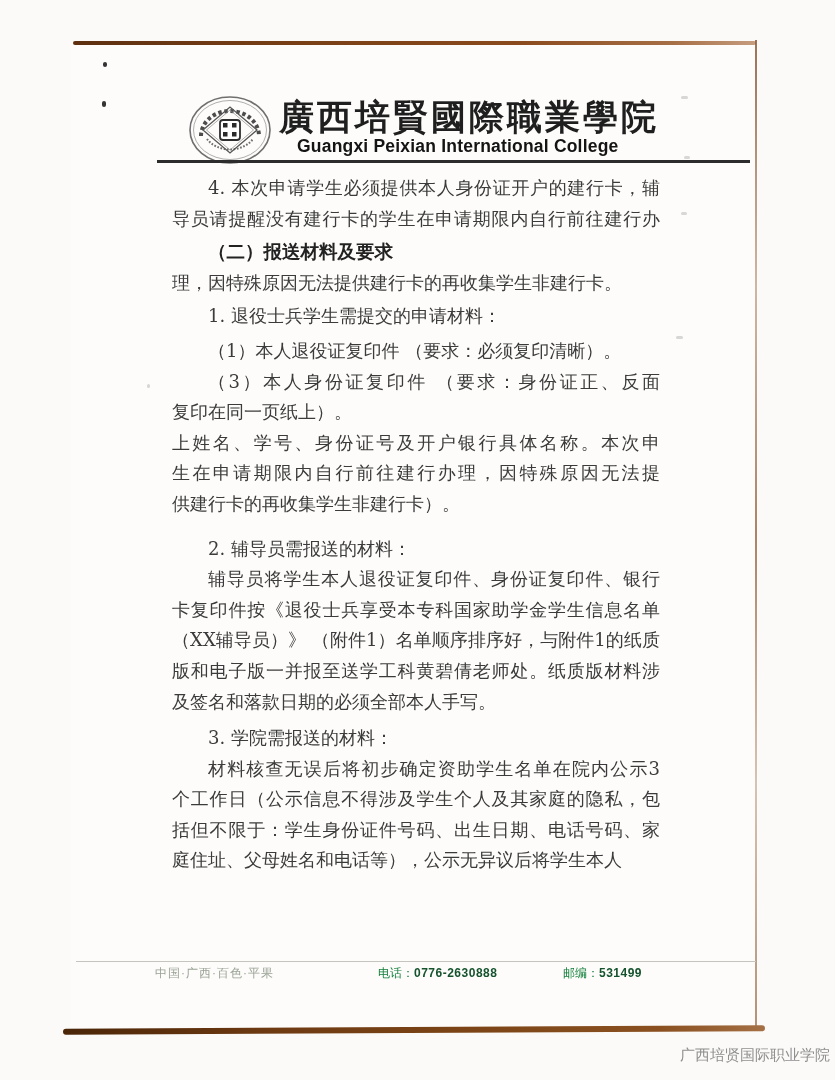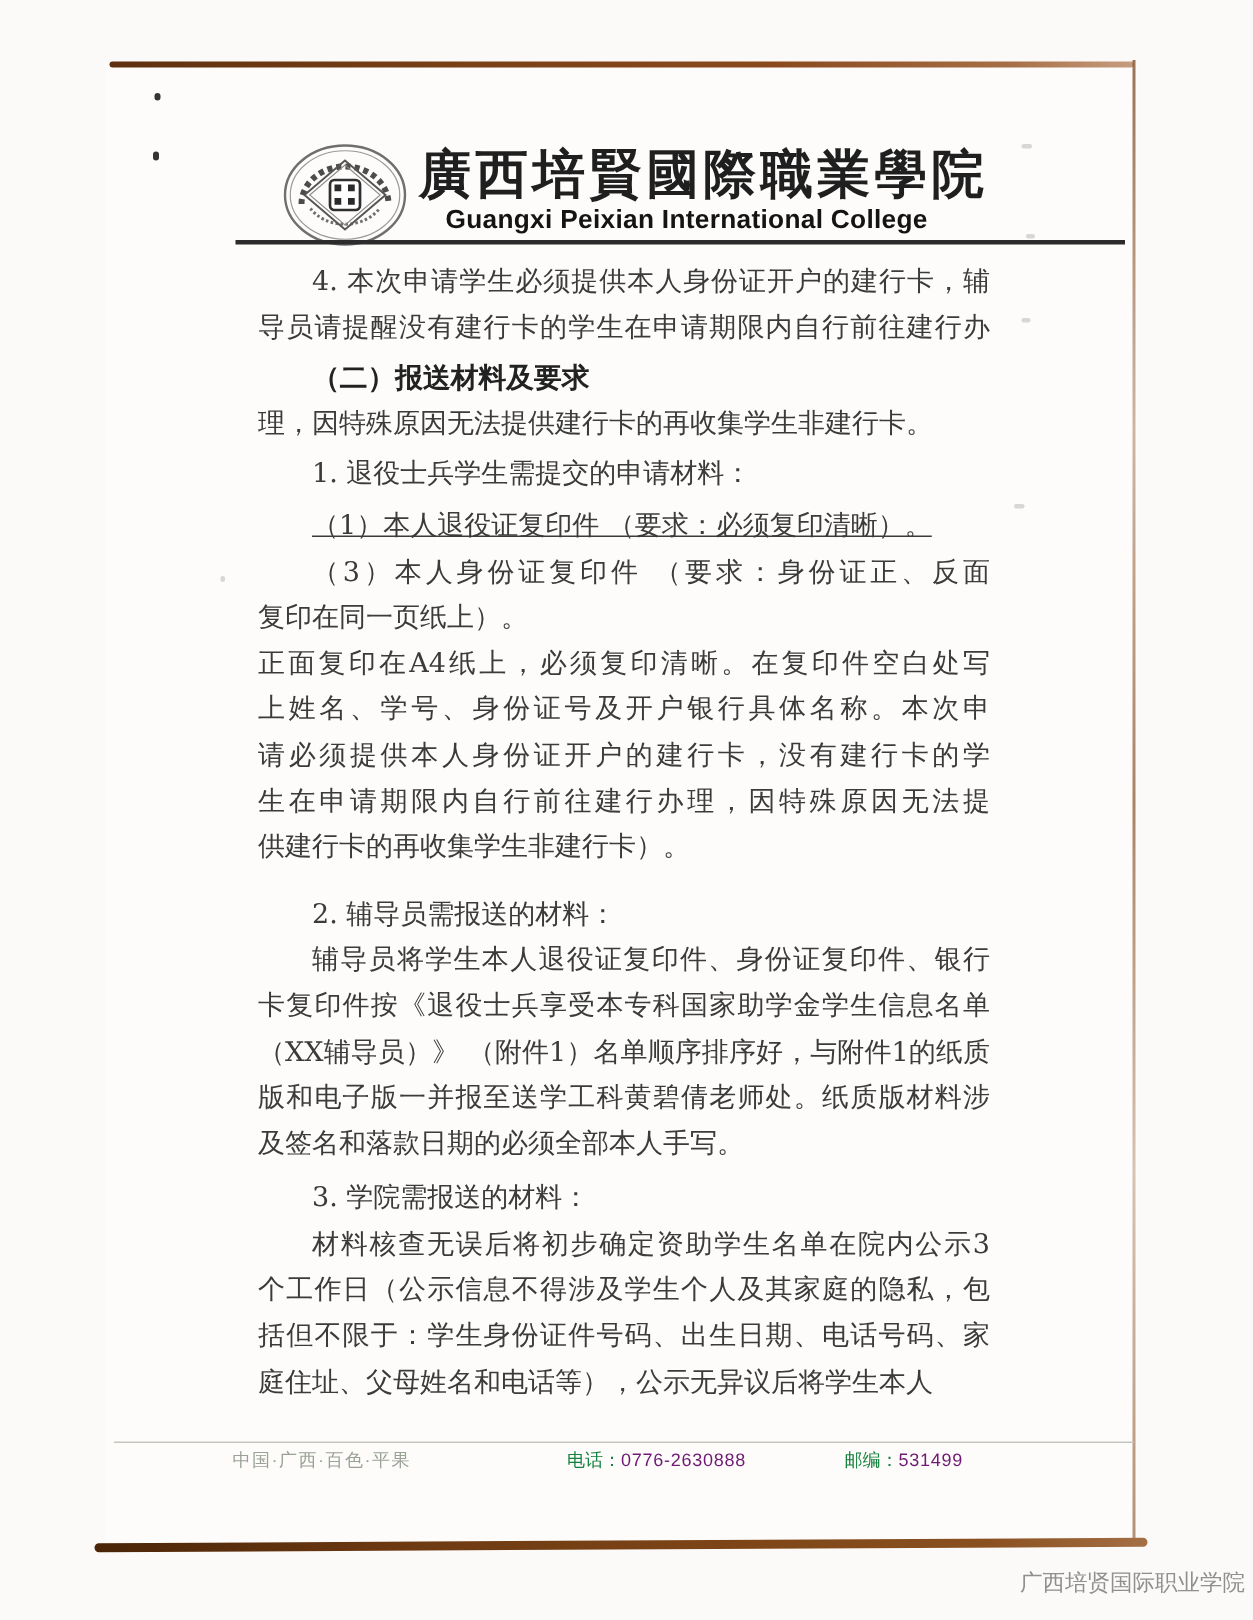--- a/index.html
+++ b/index.html
@@ -30,30 +30,30 @@
     font-family:"Liberation Sans","DejaVu Sans",sans-serif;}
   .header-rule{position:absolute;left:157px;top:160px;width:593px;height:2.5px;background:#2c2c2c;}
 
   
   .body-text{position:absolute;left:172px;top:173px;width:488px;font-size:18px;color:#3b3b3b;}
   .bline{line-height:30.6px;height:30.6px;white-space:nowrap;overflow:visible;}
   .bline.fill{white-space:normal;text-align:justify;text-align-last:justify;}
   .bline.indent{padding-left:36px;}
   .bline.bold{font-weight:bold;color:#222;
     font-family:"Liberation Sans","DejaVu Sans",sans-serif;font-size:18.5px;}
-  .g3{margin-top:3px;} .g4{margin-top:4px;text-decoration:underline;} .g6{margin-top:6px;} .g14{margin-top:14px;}
+  .g3{margin-top:3px;} .g4{margin-top:4px;} .g6{margin-top:6px;} .g14{margin-top:14px;}
 
   
   .footer-sep{position:absolute;left:76px;top:961px;width:680px;height:1.2px;background:#c5c5c0;}
   .footer{position:absolute;left:0;top:965px;width:758px;height:16px;font-size:12px;
     font-family:"Liberation Sans","DejaVu Sans",sans-serif;}
   .f-loc{position:absolute;left:155px;color:#9aa296;letter-spacing:1px;}
   .f-phone{position:absolute;left:378px;}
   .f-post{position:absolute;left:563px;}
-  .f-label{color:#15803d;} .f-value{color:#701a75;letter-spacing:0.5px;}
+  .f-label{color:#15803d;} .f-value{color:#14532d;letter-spacing:0.5px;font-weight:bold;}
 
   .watermark{position:absolute;left:680px;top:1046px;font-size:15px;color:#8f8f8f;
     white-space:nowrap;font-family:"Liberation Sans","DejaVu Sans",sans-serif;}
 </style>
 </head>
 <body>
 
 <div class="canvas">
 
   <div class="page"></div>
@@ -89,23 +89,21 @@
 
   <div class="body-text" id="body-lines">
       <div class="bline indent fill">4. 本次申请学生必须提供本人身份证开户的建行卡，辅</div>
       <div class="bline fill">导员请提醒没有建行卡的学生在申请期限内自行前往建行办</div>
       <div class="bline indent bold g3">（二）报送材料及要求</div>
       <div class="bline">理，因特殊原因无法提供建行卡的再收集学生非建行卡。</div>
       <div class="bline indent g3">1. 退役士兵学生需提交的申请材料：</div>
       <div class="bline indent g4">（1）本人退役证复印件 （要求：必须复印清晰）。</div>
       <div class="bline indent fill">（3）本人身份证复印件 （要求：身份证正、反面</div>
       <div class="bline">复印在同一页纸上）。</div>
-      <div class="bline fill">正面复印在A4纸上，必须复印清晰。在复印件空白处写</div>
       <div class="bline fill">上姓名、学号、身份证号及开户银行具体名称。本次申</div>
-      <div class="bline fill">请必须提供本人身份证开户的建行卡，没有建行卡的学</div>
       <div class="bline fill">生在申请期限内自行前往建行办理，因特殊原因无法提</div>
       <div class="bline">供建行卡的再收集学生非建行卡）。</div>
       <div class="bline indent g14">2. 辅导员需报送的材料：</div>
       <div class="bline indent fill">辅导员将学生本人退役证复印件、身份证复印件、银行</div>
       <div class="bline fill">卡复印件按《退役士兵享受本专科国家助学金学生信息名单</div>
       <div class="bline fill">（XX辅导员）》 （附件1）名单顺序排序好，与附件1的纸质</div>
       <div class="bline fill">版和电子版一并报至送学工科黄碧倩老师处。纸质版材料涉</div>
       <div class="bline">及签名和落款日期的必须全部本人手写。</div>
       <div class="bline indent g6">3. 学院需报送的材料：</div>
       <div class="bline indent fill">材料核查无误后将初步确定资助学生名单在院内公示3</div>

